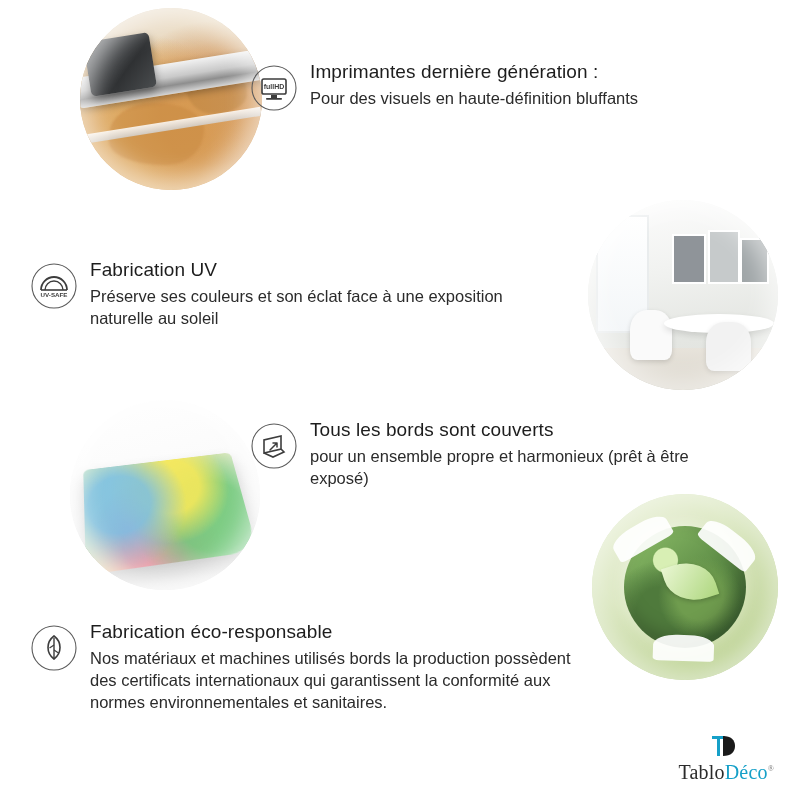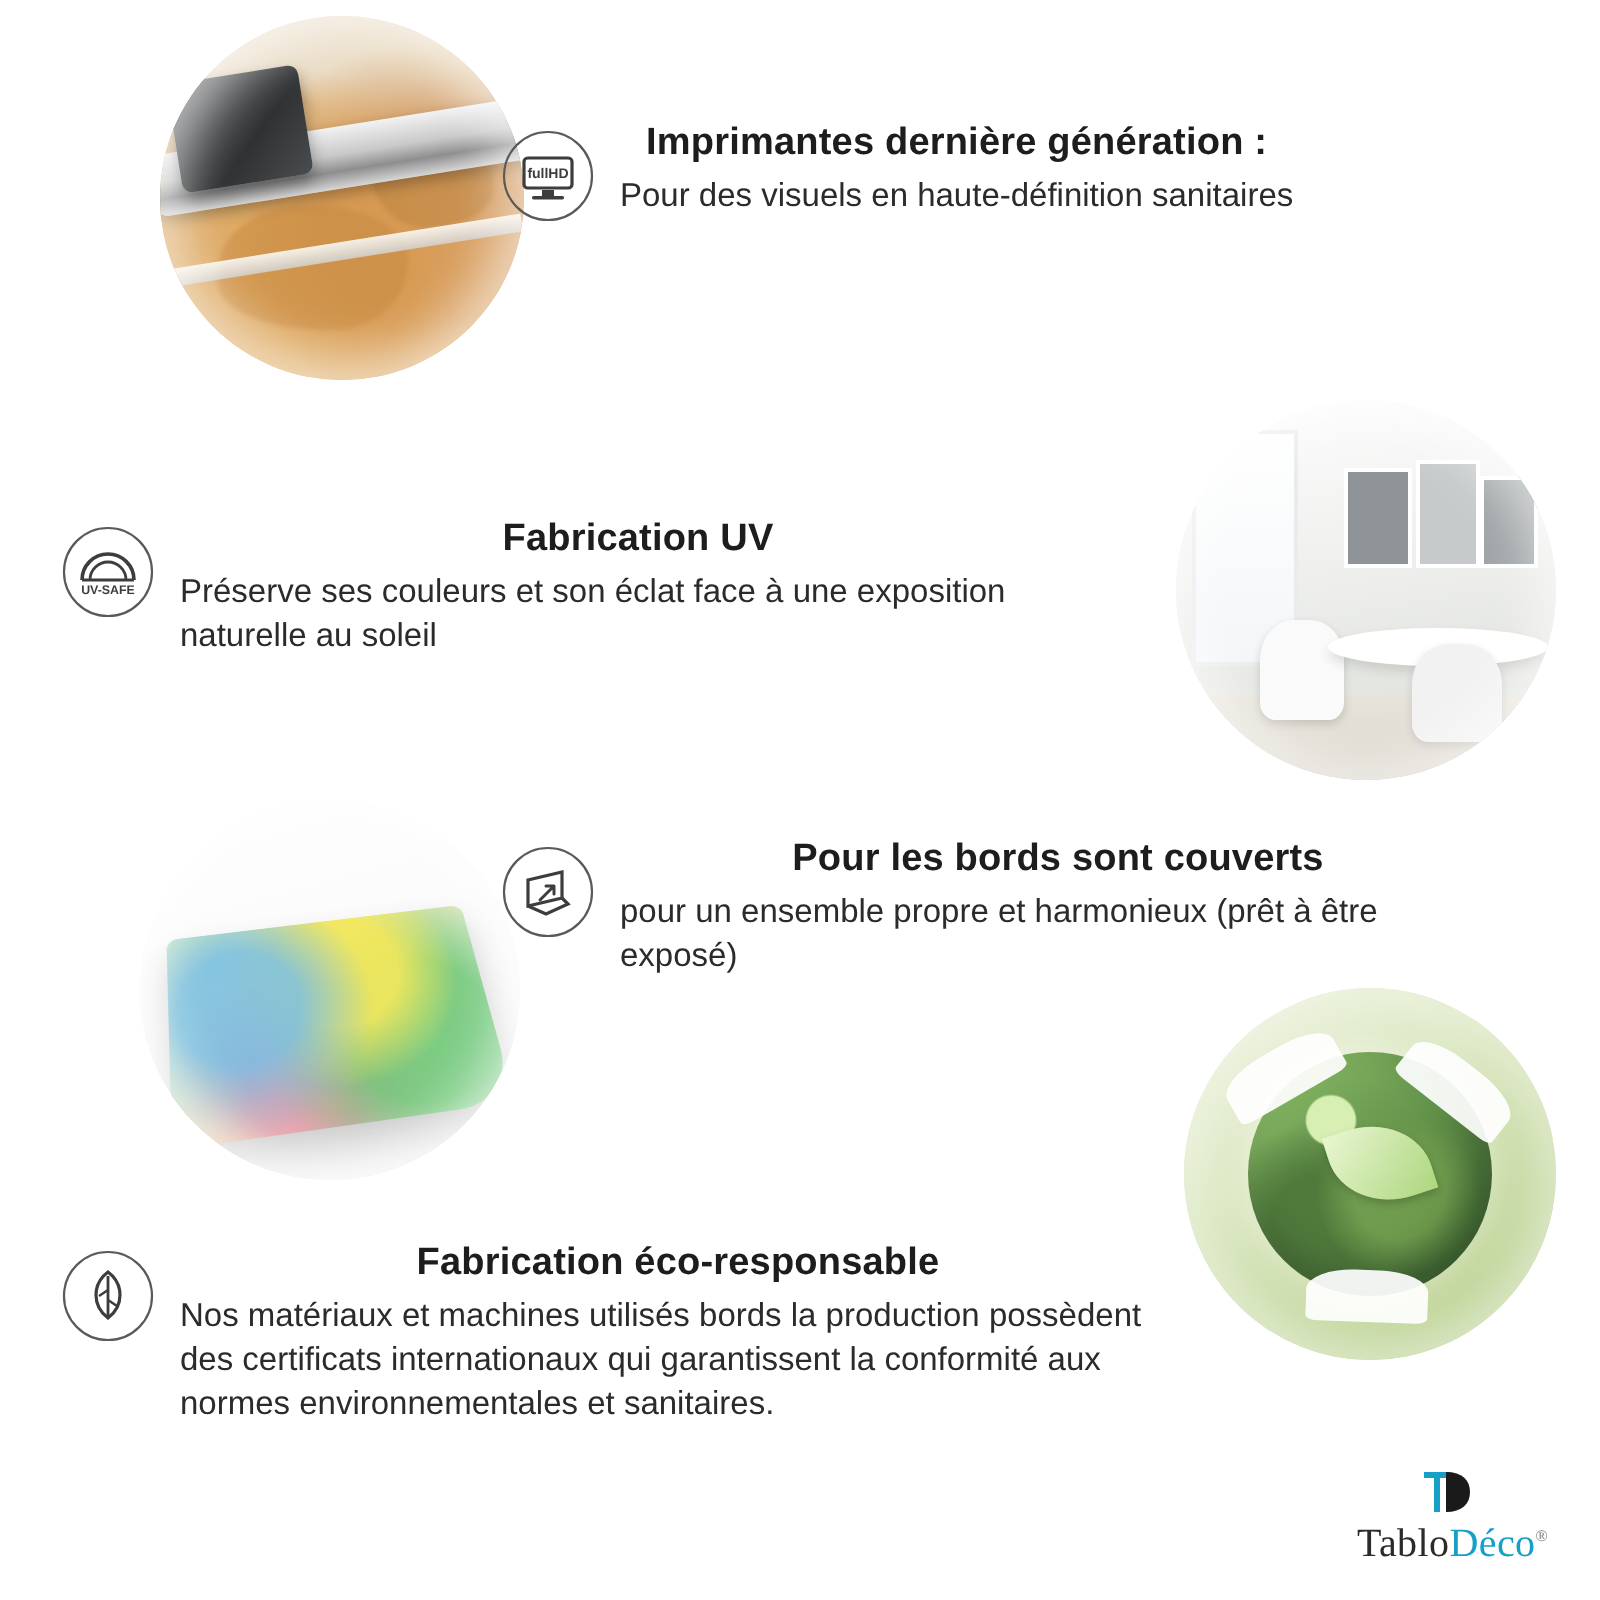--- a/index.html
+++ b/index.html
@@ -35,26 +35,25 @@
     display: flex;
     align-items: center;
     justify-content: center;
     margin-top: 2px;
   }
   .feature .texts {
     margin-left: 10px;
   }
   .feature .title {
     font-size: 19px;
-    font-weight: bold;
+    font-weight: normal;
     color: #1d1d1d;
     line-height: 1.25;
     margin: 0 0 4px 0;
     letter-spacing: 0.1px;
-    text-align: center;
   }
   .feature .desc {
     font-size: 16.5px;
     color: #2b2b2b;
     line-height: 1.33;
     margin: 0;
     font-weight: 400;
   }
 
   
@@ -306,21 +305,21 @@
       <svg class="ico-svg" width="46" height="46" viewBox="0 0 46 46" aria-hidden="true">
         <circle cx="23" cy="23" r="22" fill="none" stroke="#5a5a5a" stroke-width="1.1"></circle>
         <rect x="11" y="14" width="24" height="15" rx="1.8" fill="none" stroke="#3d3d3d" stroke-width="1.6"></rect>
         <rect x="20" y="30" width="6" height="3" fill="#3d3d3d"></rect>
         <rect x="15" y="33" width="16" height="1.7" rx="0.8" fill="#3d3d3d"></rect>
         <text x="23" y="24" font-family="Liberation Sans, sans-serif" font-size="7" font-weight="bold" fill="#3d3d3d" text-anchor="middle">fullHD</text>
       </svg>
     </div>
     <div class="texts">
       <p class="title">Imprimantes dernière génération :</p>
-      <p class="desc">Pour des visuels en haute-définition sanitaires</p>
+      <p class="desc">Pour des visuels en haute-définition bluffants</p>
     </div>
   </div>
 
   <div class="feature" id="feature-uv">
     <div class="icon-box">
       <svg class="ico-svg" width="46" height="46" viewBox="0 0 46 46" aria-hidden="true">
         <circle cx="23" cy="23" r="22" fill="none" stroke="#5a5a5a" stroke-width="1.1"></circle>
         <path d="M10 27 A13 13 0 0 1 36 27" fill="none" stroke="#3d3d3d" stroke-width="1.8"></path>
         <path d="M14 27 A9 9 0 0 1 32 27" fill="none" stroke="#3d3d3d" stroke-width="1.4"></path>
         <line x1="10" y1="27" x2="36" y2="27" stroke="#3d3d3d" stroke-width="1.6"></line>
@@ -336,21 +335,21 @@
   <div class="feature" id="feature-edges">
     <div class="icon-box">
       <svg class="ico-svg" width="46" height="46" viewBox="0 0 46 46" aria-hidden="true">
         <circle cx="23" cy="23" r="22" fill="none" stroke="#5a5a5a" stroke-width="1.1"></circle>
         <path d="M13 30 L13 17 L30 13 L30 26 Z" fill="none" stroke="#3d3d3d" stroke-width="1.6"></path>
         <path d="M13 30 L22 34 L33 29 L30 26" fill="none" stroke="#3d3d3d" stroke-width="1.6"></path>
         <path d="M19 27 L26 20 M26 20 L26 24 M26 20 L22 20" fill="none" stroke="#3d3d3d" stroke-width="1.5" stroke-linecap="round"></path>
       </svg>
     </div>
     <div class="texts">
-      <p class="title">Pour les bords sont couverts</p>
+      <p class="title">Tous les bords sont couverts</p>
       <p class="desc">pour un ensemble propre et harmonieux (prêt à être exposé)</p>
     </div>
   </div>
 
   <div class="feature" id="feature-eco">
     <div class="icon-box">
       <svg class="ico-svg" width="46" height="46" viewBox="0 0 46 46" aria-hidden="true">
         <circle cx="23" cy="23" r="22" fill="none" stroke="#5a5a5a" stroke-width="1.1"></circle>
         <path d="M23 11 C31 17 31 28 23 34 C15 28 15 17 23 11 Z" fill="none" stroke="#3d3d3d" stroke-width="1.6"></path>
         <line x1="23" y1="13" x2="23" y2="34" stroke="#3d3d3d" stroke-width="1.4"></line>

